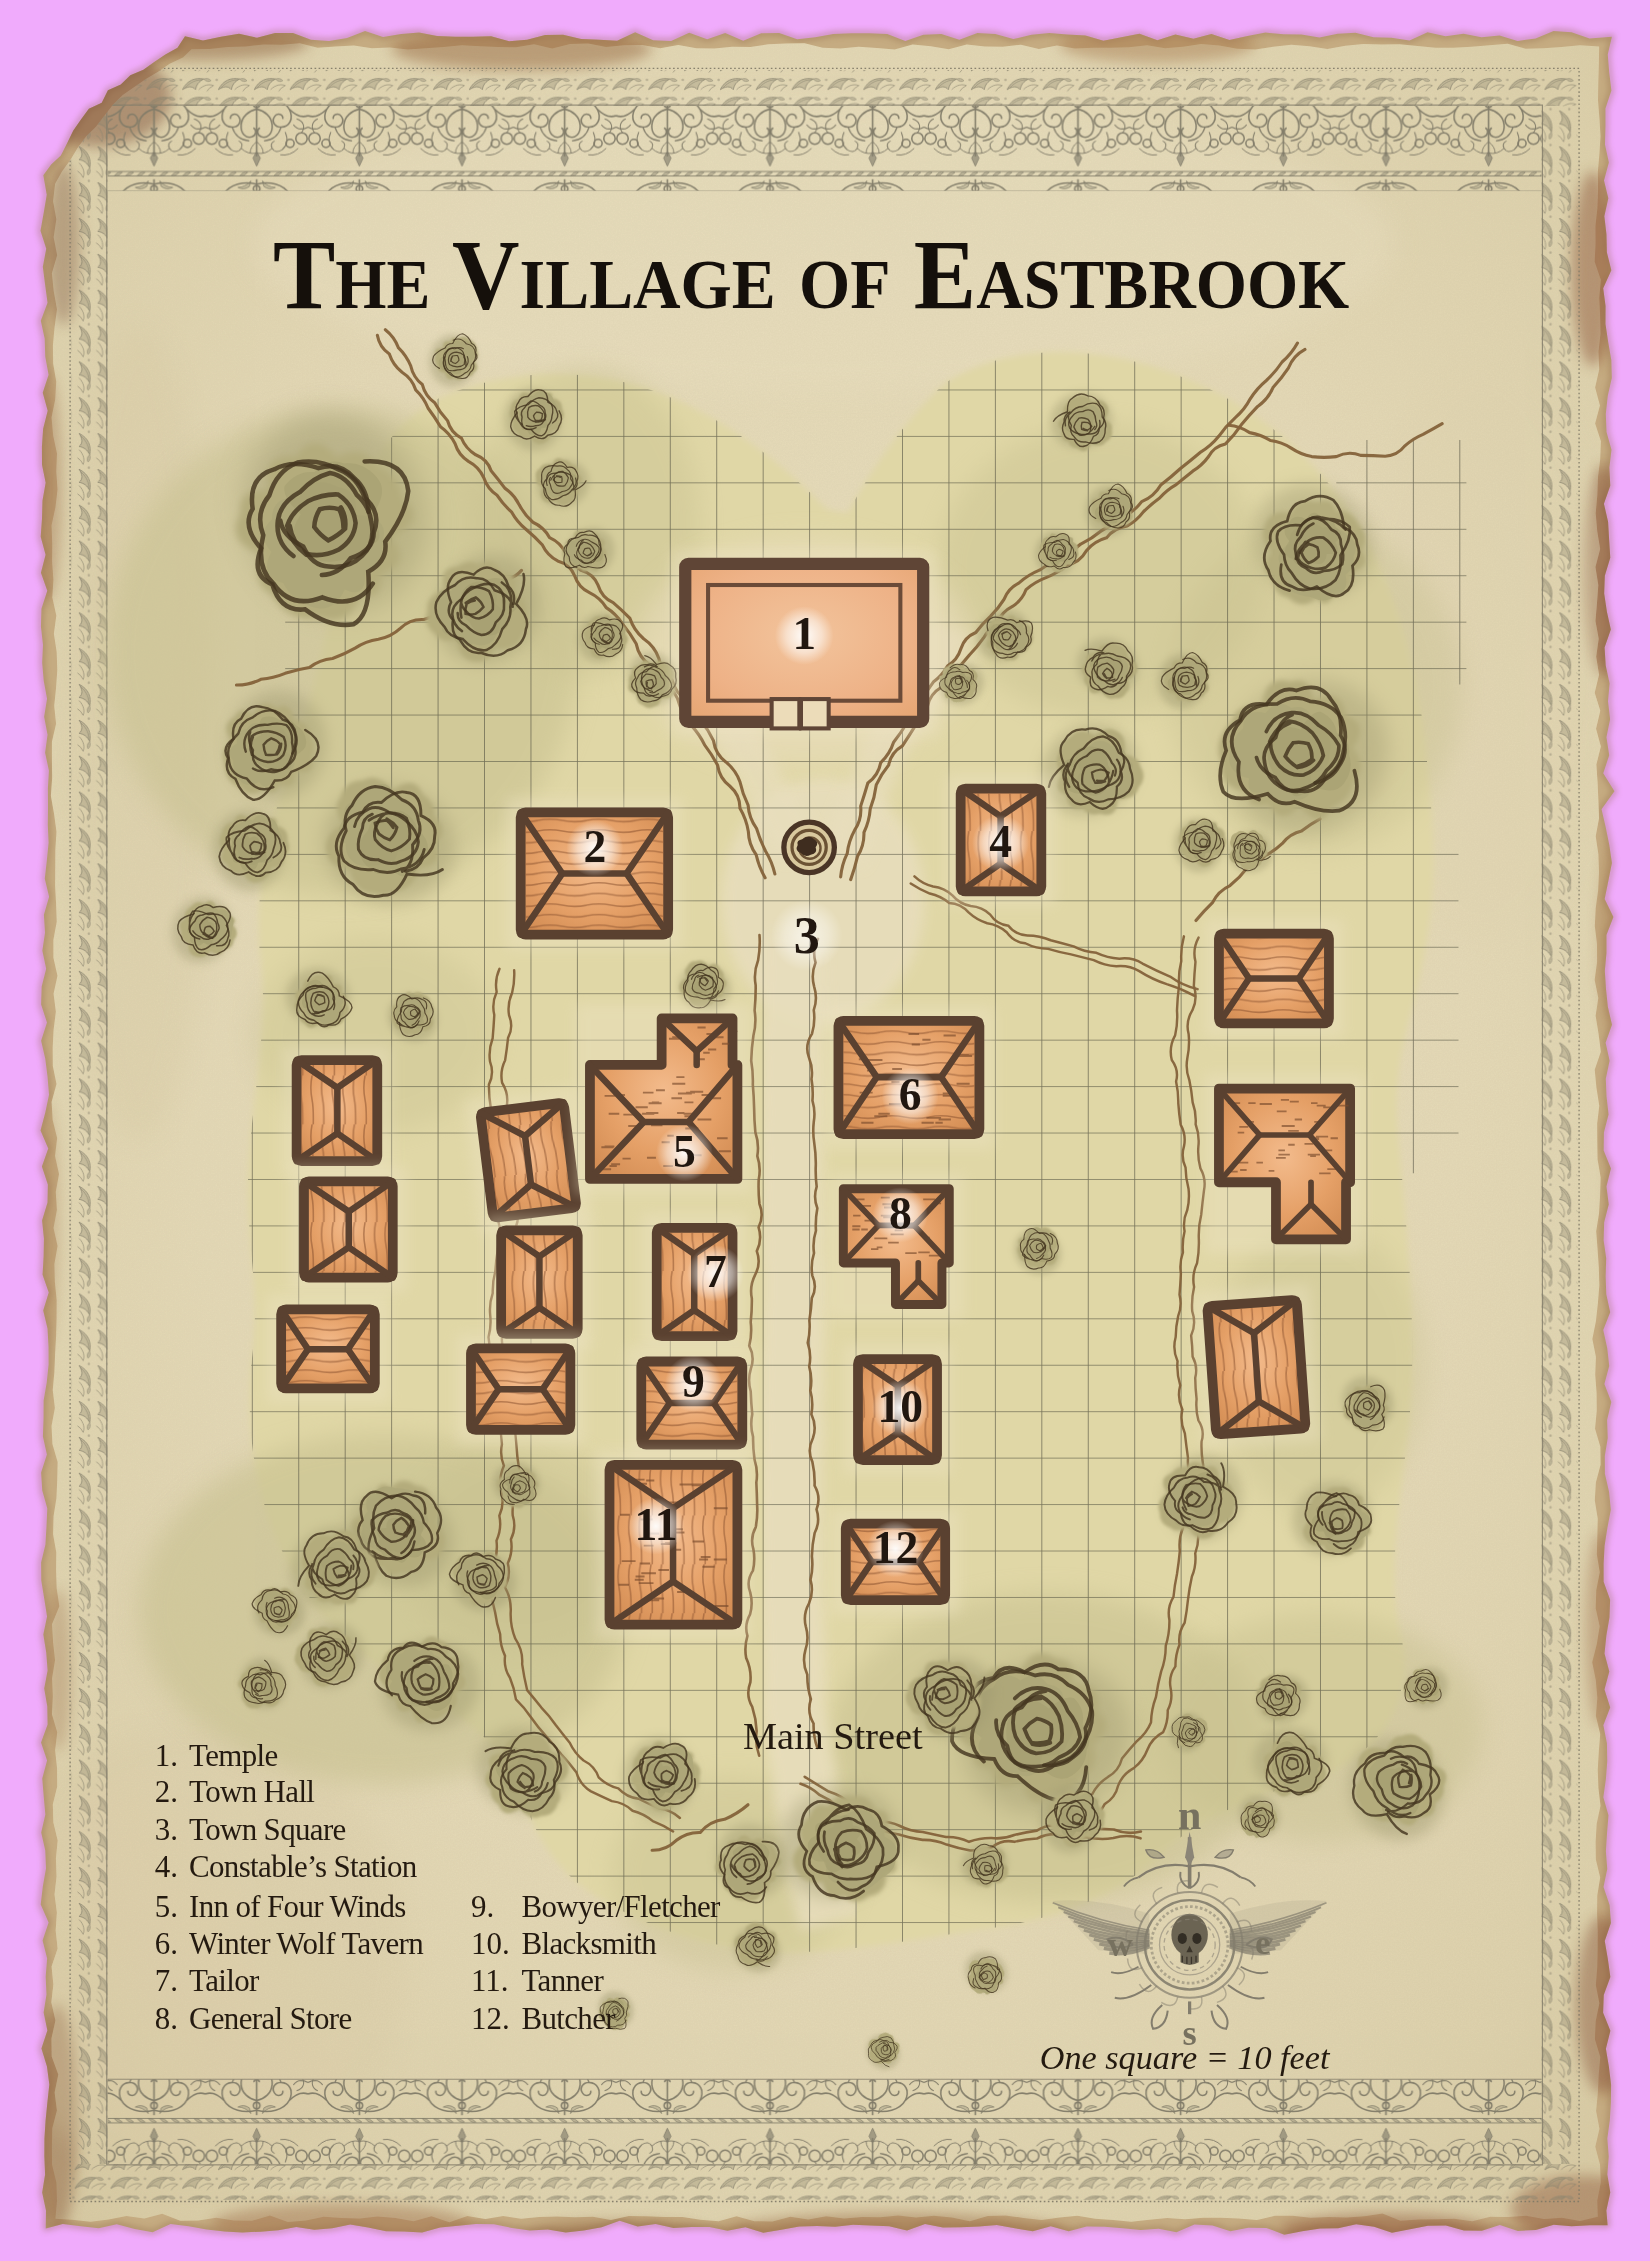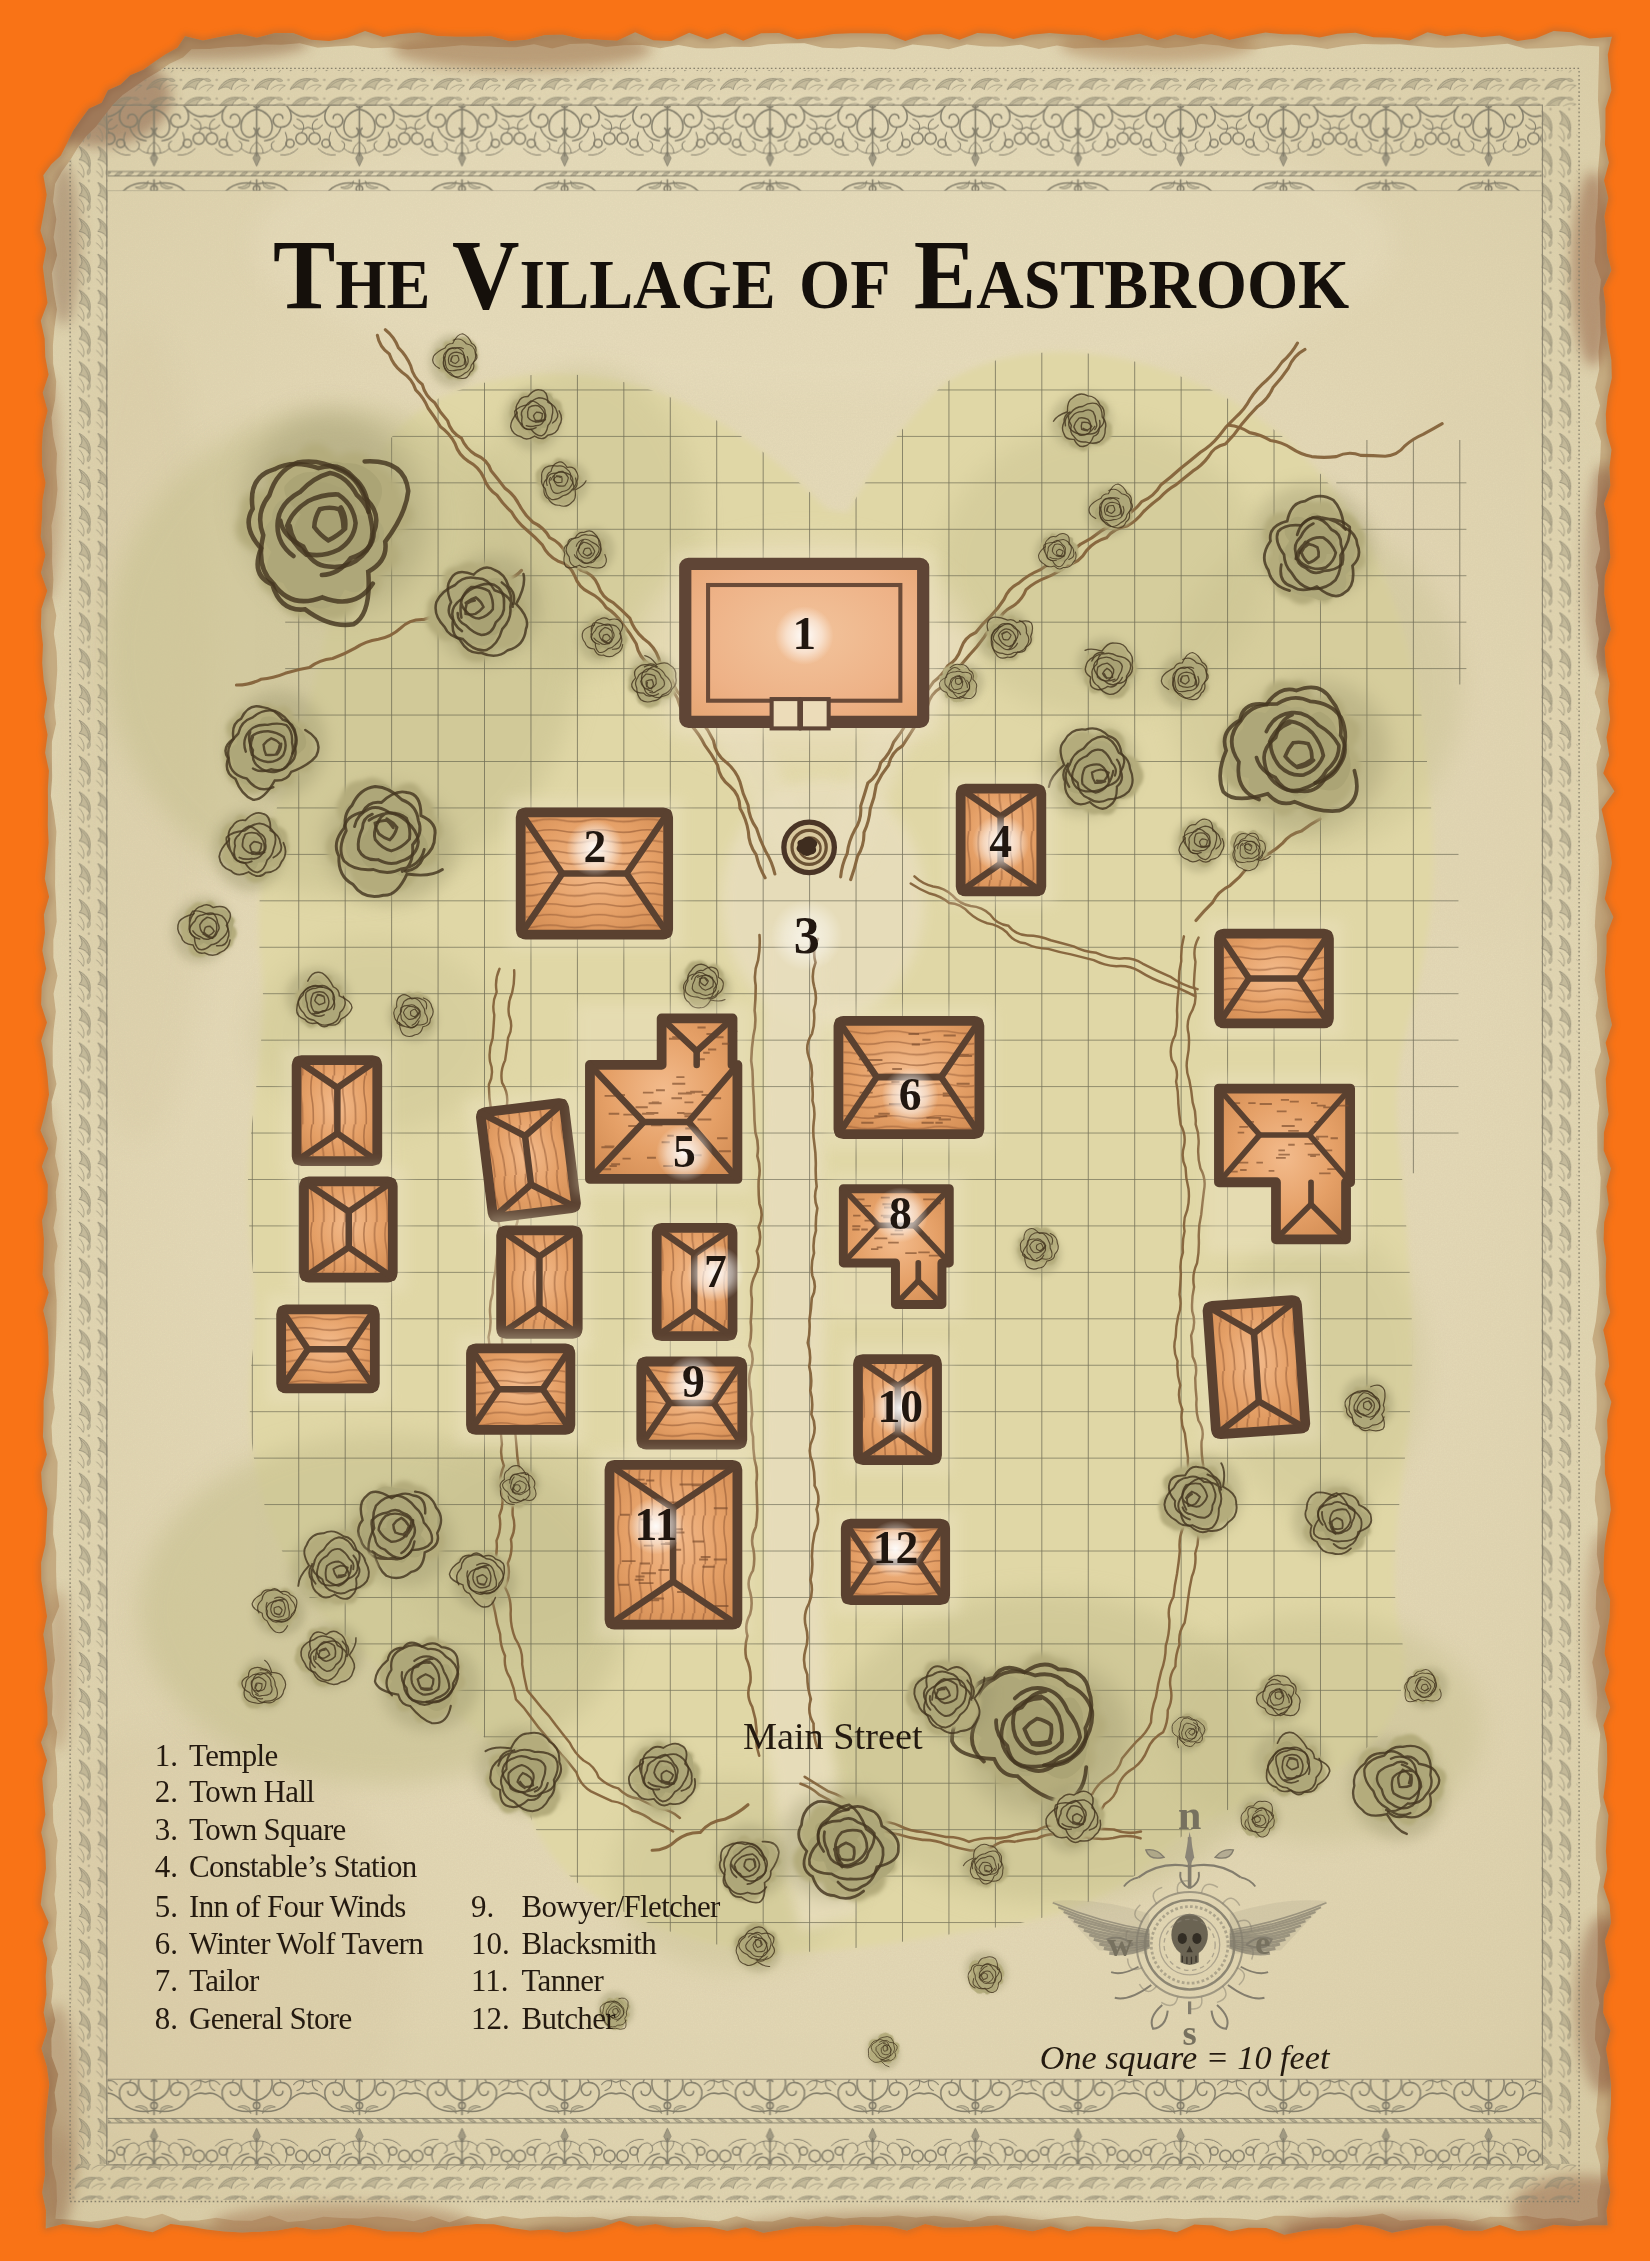--- a/index.html
+++ b/index.html
@@ -1,12 +1,12 @@
 <!DOCTYPE html>
-<html style="font-size:13px"><head><meta charset="utf-8"><style>html,body{margin:0;padding:0;background:#ffffff;}.page{position:relative;width:1650px;height:2261px;background:#f97316;overflow:hidden;}svg{position:absolute;top:0;left:0;}text{font-family:"Liberation Serif",serif;}</style></head><body>
+<html style="font-size:13px"><head><meta charset="utf-8"><style>html,body{margin:0;padding:0;background:#ffffff;}.page{position:relative;width:1650px;height:2261px;background:#f0abfc;overflow:hidden;}svg{position:absolute;top:0;left:0;}text{font-family:"Liberation Serif",serif;}</style></head><body>
 <div class="page">
 <svg width="1650" height="2261" viewBox="0 0 2025 2775">
 <defs>
 <radialGradient id="parch" cx="50%" cy="45%" r="75%">
           <stop offset="0%" stop-color="#ebe1c0"></stop>
           <stop offset="55%" stop-color="#e7dcb9"></stop>
           <stop offset="85%" stop-color="#e0d4ae"></stop>
           <stop offset="100%" stop-color="#d9cba3"></stop>
         </radialGradient>
 <radialGradient id="roofg" cx="50%" cy="45%" r="70%">

